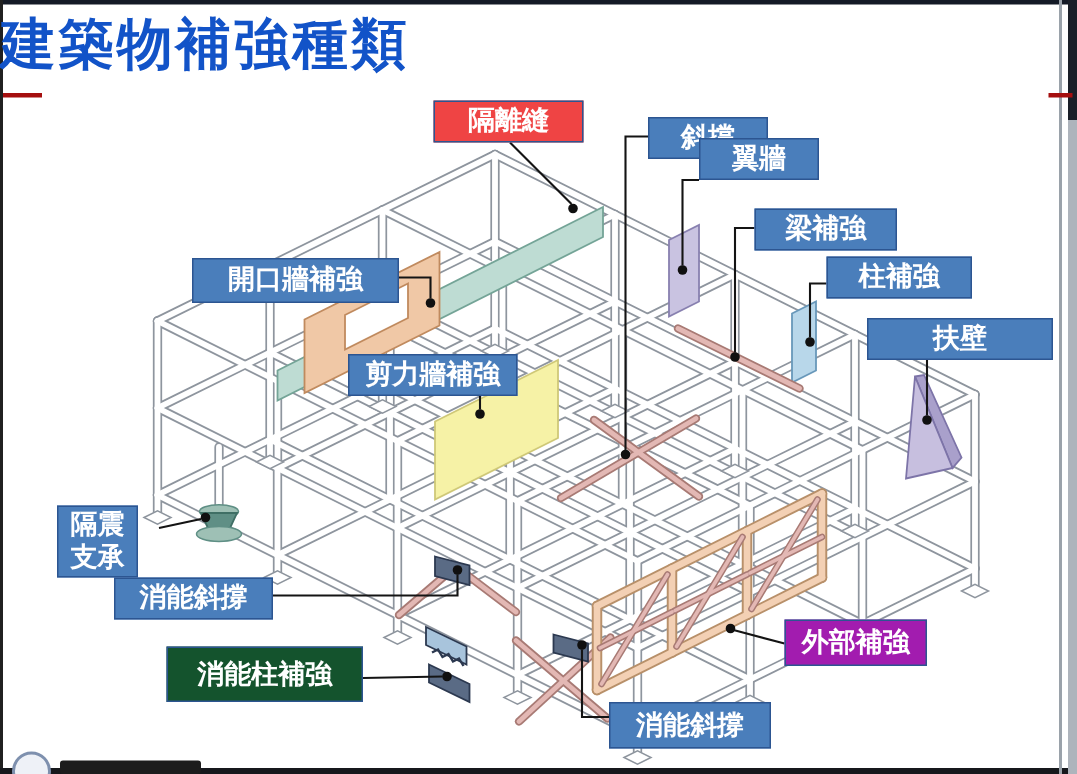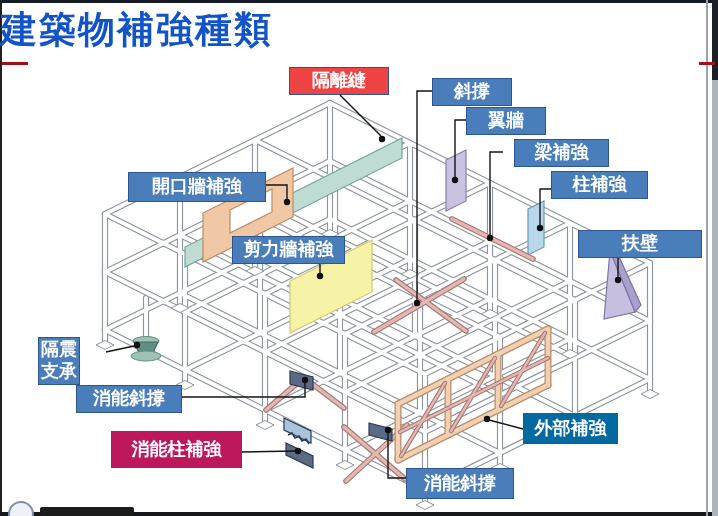--- a/index.html
+++ b/index.html
@@ -280,26 +280,26 @@
       <circle cx="137" cy="345" r="3.2"></circle>
       <circle cx="305" cy="380" r="3.2"></circle>
       <circle cx="298" cy="451" r="3.2"></circle>
       <circle cx="388" cy="430" r="3.2"></circle>
       <circle cx="487" cy="419" r="3.2"></circle>
     </g>
   </svg>
 
 <div class="lbl" style="left: 289px; top: 67px; width: 100px; height: 28px; background: #ef4444; border: 1.5px solid rgb(44, 85, 145); color: rgb(255, 255, 255);">隔離縫</div>
 <div class="lbl" style="left: 432px; top: 78px; width: 80px; height: 28px; background: rgb(74, 126, 187); border: 1.5px solid rgb(44, 85, 145); color: rgb(255, 255, 255);">斜撐</div>
-<div class="lbl" style="left: 466px; top: 107px; width: 80px; height: 28px; background: rgb(74, 126, 187); border: 1.5px solid rgb(44, 85, 145); color: rgb(255, 255, 255);">翼牆</div>
-<div class="lbl" style="left: 503px; top: 139px; width: 95px; height: 28px; background: rgb(74, 126, 187); border: 1.5px solid rgb(44, 85, 145); color: rgb(255, 255, 255); margin-left: 11px;">梁補強</div>
+<div class="lbl" style="left: 466px; top: 92px; width: 80px; height: 28px; background: rgb(74, 126, 187); border: 1.5px solid rgb(44, 85, 145); color: rgb(255, 255, 255);">翼牆</div>
+<div class="lbl" style="left: 503px; top: 139px; width: 95px; height: 28px; background: rgb(74, 126, 187); border: 1.5px solid rgb(44, 85, 145); color: rgb(255, 255, 255);">梁補強</div>
 <div class="lbl" style="left: 551px; top: 171px; width: 97px; height: 28px; background: rgb(74, 126, 187); border: 1.5px solid rgb(44, 85, 145); color: rgb(255, 255, 255); font-family: Liberation Serif, serif;">柱補強</div>
-<div class="lbl" style="left: 578px; top: 230px; width: 124px; height: 28px; background: rgb(74, 126, 187); border: 1.5px solid rgb(44, 85, 145); color: rgb(255, 255, 255);">扶壁</div>
+<div class="lbl" style="left: 578px; top: 212px; width: 124px; height: 28px; background: rgb(74, 126, 187); border: 1.5px solid rgb(44, 85, 145); color: rgb(255, 255, 255);">扶壁</div>
 <div class="lbl" style="left: 128px; top: 172px; width: 138px; height: 30px; background: rgb(74, 126, 187); border: 1.5px solid rgb(44, 85, 145); color: rgb(255, 255, 255);">開口牆補強</div>
 <div class="lbl" style="left: 232px; top: 236px; width: 113px; height: 28px; background: rgb(74, 126, 187); border: 1.5px solid rgb(44, 85, 145); color: rgb(255, 255, 255);">剪力牆補強</div>
-<div class="lbl" style="left: 38px; top: 337px; width: 42px; height: 48px; background: rgb(74, 126, 187); border: 1.5px solid rgb(44, 85, 145); color: rgb(255, 255, 255);">隔震支承</div>
+<div class="lbl" style="left: 38px; top: 337px; width: 54px; height: 48px; background: rgb(74, 126, 187); border: 1.5px solid rgb(44, 85, 145); color: rgb(255, 255, 255);">隔震支承</div>
 <div class="lbl" style="left: 76px; top: 385px; width: 106px; height: 28px; background: rgb(74, 126, 187); border: 1.5px solid rgb(44, 85, 145); color: rgb(255, 255, 255);">消能斜撐</div>
-<div class="lbl" style="left: 111px; top: 431px; width: 131px; height: 37px; background: #be185d; border: 1.5px solid rgb(44, 85, 145); color: rgb(255, 255, 255);">消能柱補強</div>
+<div class="lbl" style="left: 111px; top: 431px; width: 131px; height: 37px; background: #14532d; border: 1.5px solid rgb(44, 85, 145); color: rgb(255, 255, 255);">消能柱補強</div>
 <div class="lbl" style="left: 406px; top: 468px; width: 108px; height: 31px; background: rgb(74, 126, 187); border: 1.5px solid rgb(44, 85, 145); color: rgb(255, 255, 255);">消能斜撐</div>
-<div class="lbl" style="left: 523px; top: 413px; width: 95px; height: 31px; background: #0369a1; border: 1.5px solid rgb(44, 85, 145); color: rgb(255, 255, 255);">外部補強</div>
+<div class="lbl" style="left: 523px; top: 413px; width: 95px; height: 31px; background: #a21caf; border: 1.5px solid rgb(44, 85, 145); color: rgb(255, 255, 255);">外部補強</div>
 
 <div id="footer-logo-icon"></div>
 <div id="footer-logo-text-bar"></div>
 
 </body></html>

